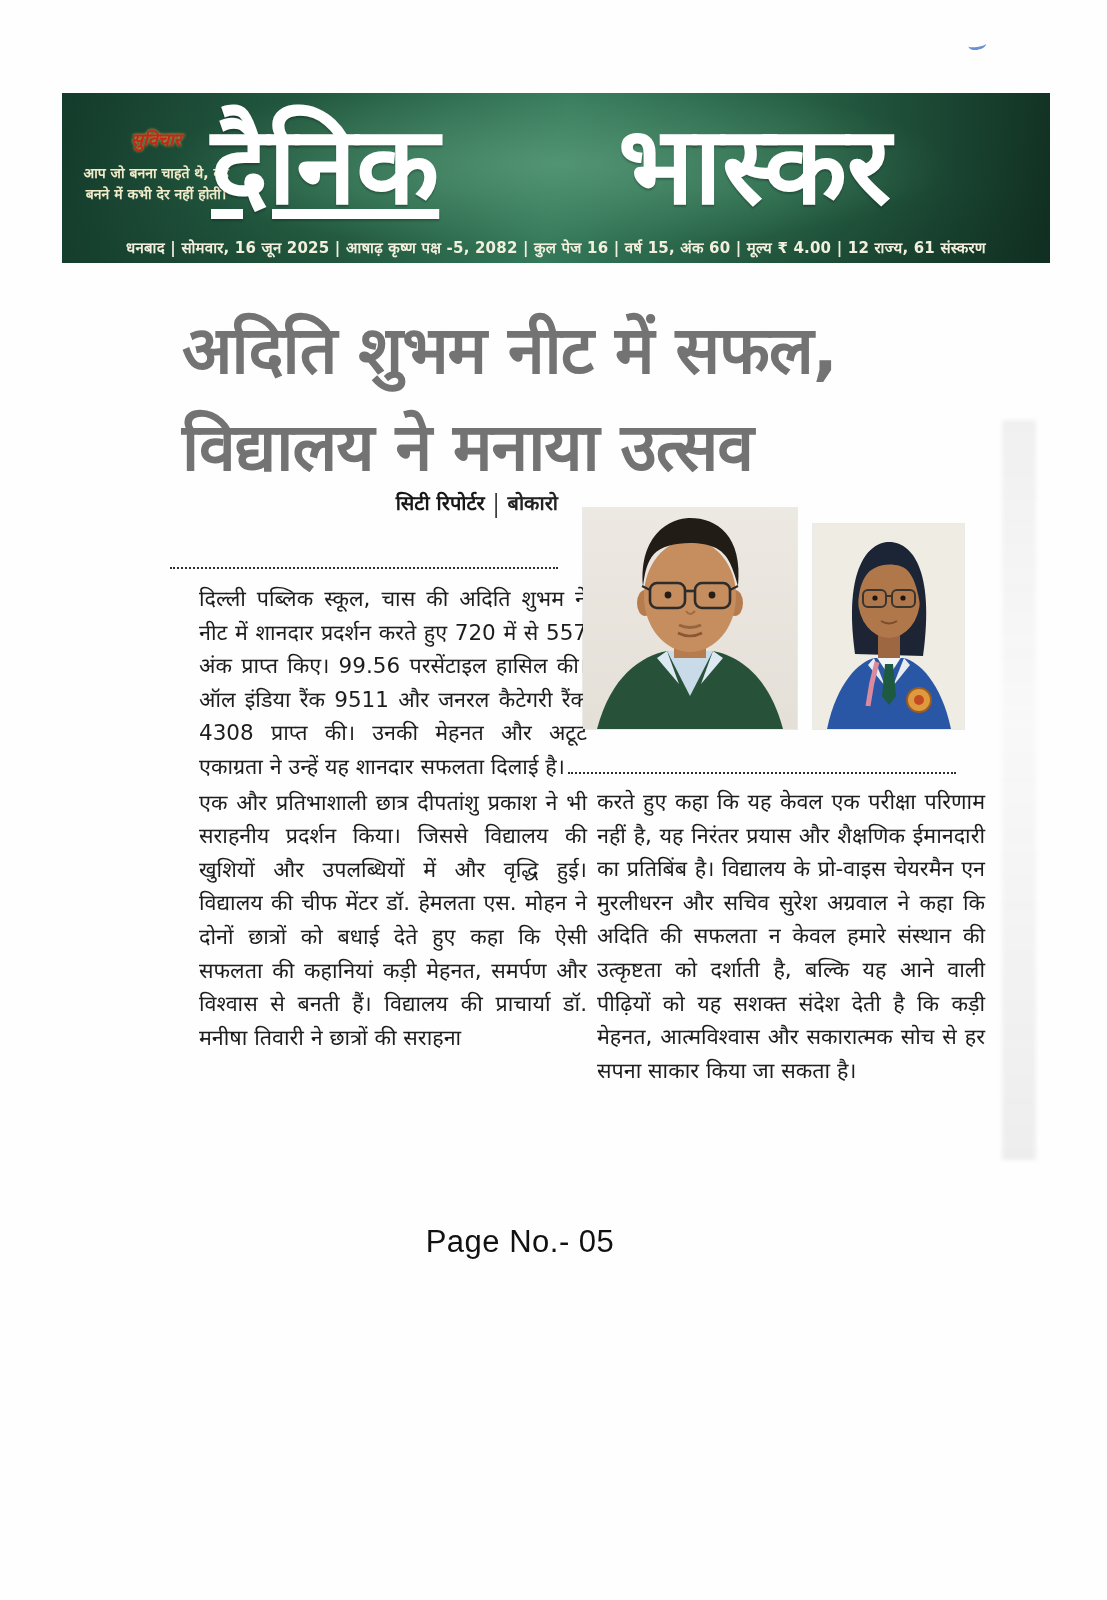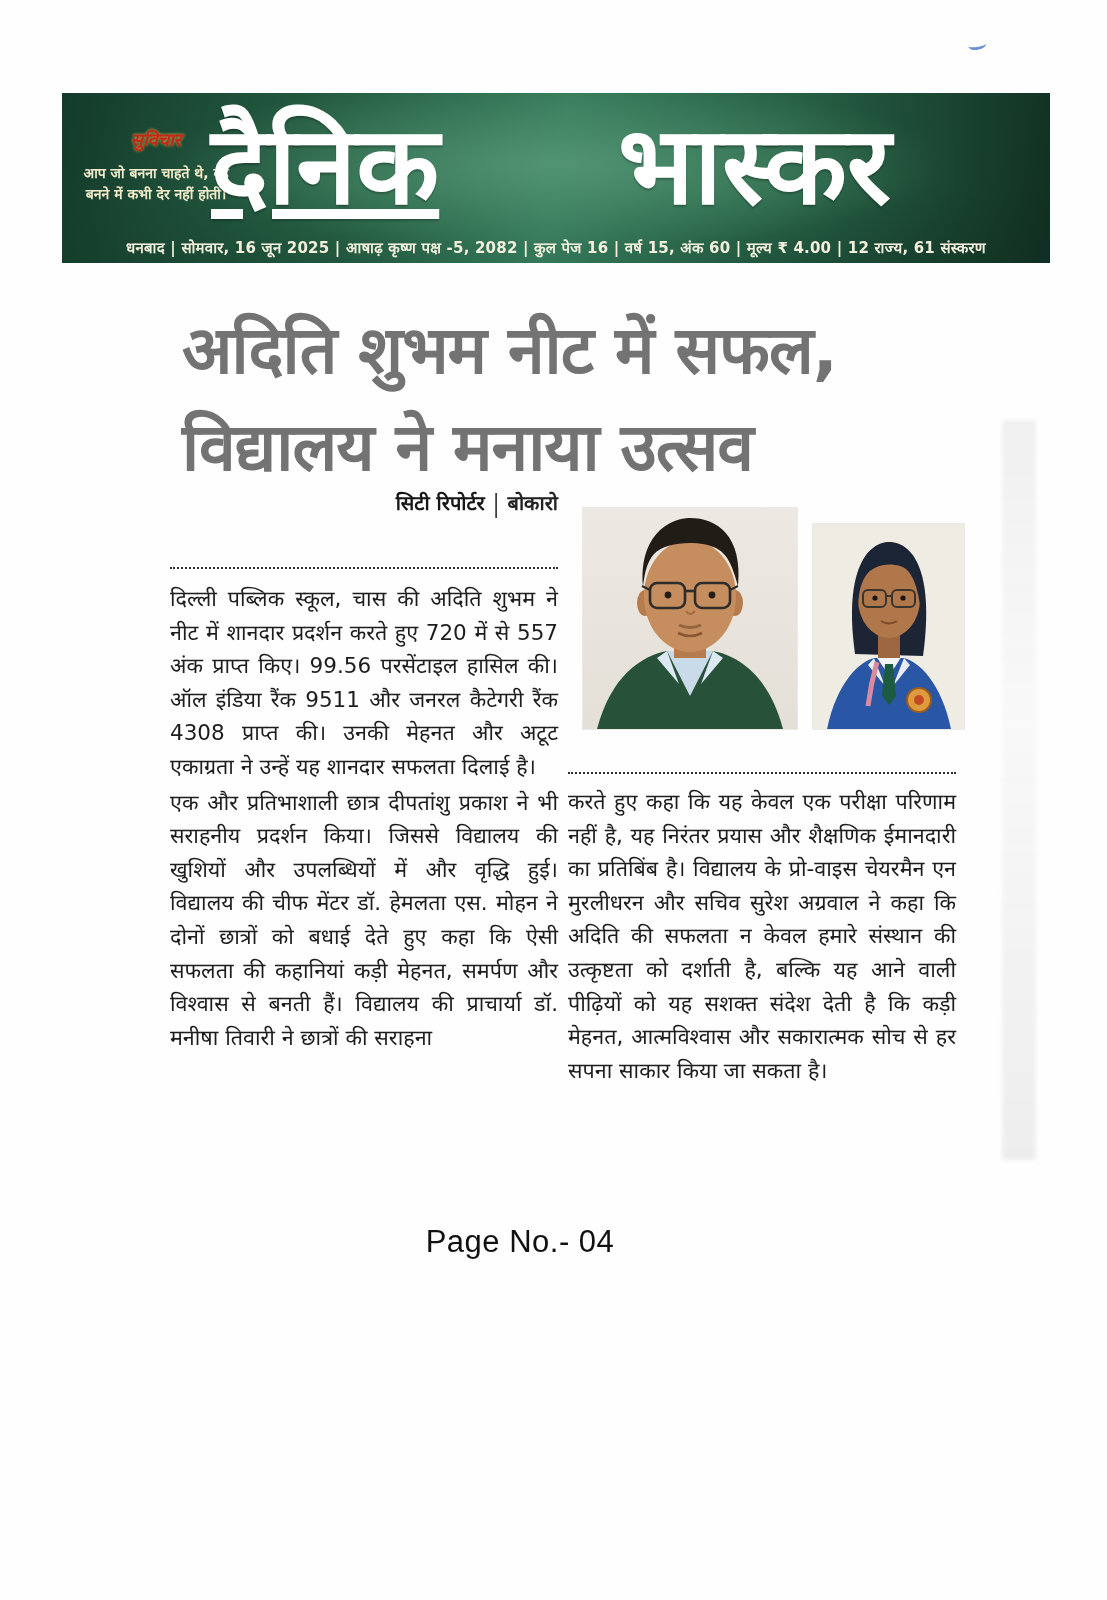--- a/index.html
+++ b/index.html
@@ -113,20 +113,21 @@
   }
   .rule-col1{left:170px;top:567px;width:388px;}
   .rule-col2{left:568px;top:772px;width:388px;}
 
   
   .body-col{
     position:absolute;width:388px;
     color:#1d1d1d;
     font-size:21.5px;line-height:33.6px;
     text-align:justify;
+    margin-left:29px;
   }
   .col1{left:170px;top:582px;}
   .col2{left:568px;top:785px;}
   .body-col p{margin:0 0 2px 0;}
 
   
   .photo{position:absolute;box-shadow:0 0 0 1px rgba(0,0,0,.08);}
   .photo-boy{left:583px;top:508px;width:214px;height:221px;}
   .photo-girl{left:813px;top:524px;width:151px;height:205px;}
   .photo svg{display:block;width:100%;height:100%;}
@@ -244,14 +245,14 @@
   </div>
 
   <div class="dotted-rule rule-col2"></div>
 
   <div class="body-col col2">
     <p>करते हुए कहा कि यह केवल एक परीक्षा परिणाम नहीं है, यह निरंतर प्रयास और शैक्षणिक ईमानदारी का प्रतिबिंब है। विद्यालय के प्रो-वाइस चेयरमैन एन मुरलीधरन और सचिव सुरेश अग्रवाल ने कहा कि अदिति की सफलता न केवल हमारे संस्थान की उत्कृष्टता को दर्शाती है, बल्कि यह आने वाली पीढ़ियों को यह सशक्त संदेश देती है कि कड़ी मेहनत, आत्मविश्वास और सकारात्मक सोच से हर सपना साकार किया जा सकता है।</p>
   </div>
 
   <div class="scan-streak"></div>
 
-  <div class="page-footer">Page No.- 04</div>
+  <div class="page-footer">Page No.- 05</div>
 </div>
 
 </body></html>

